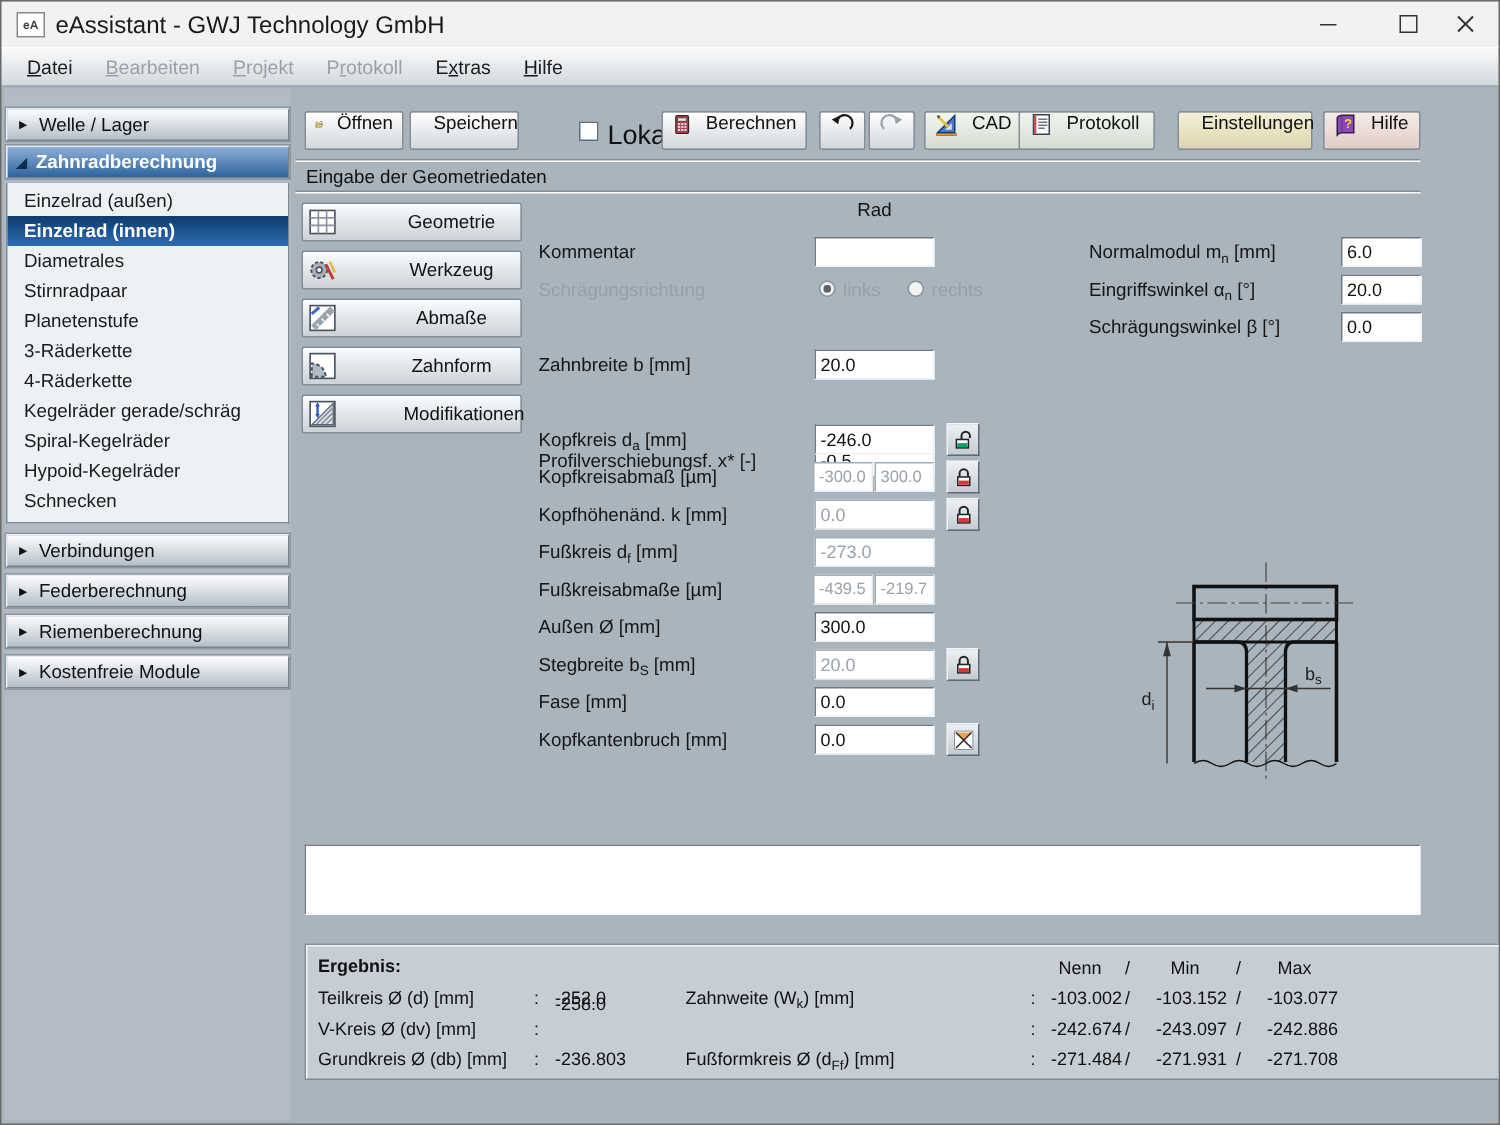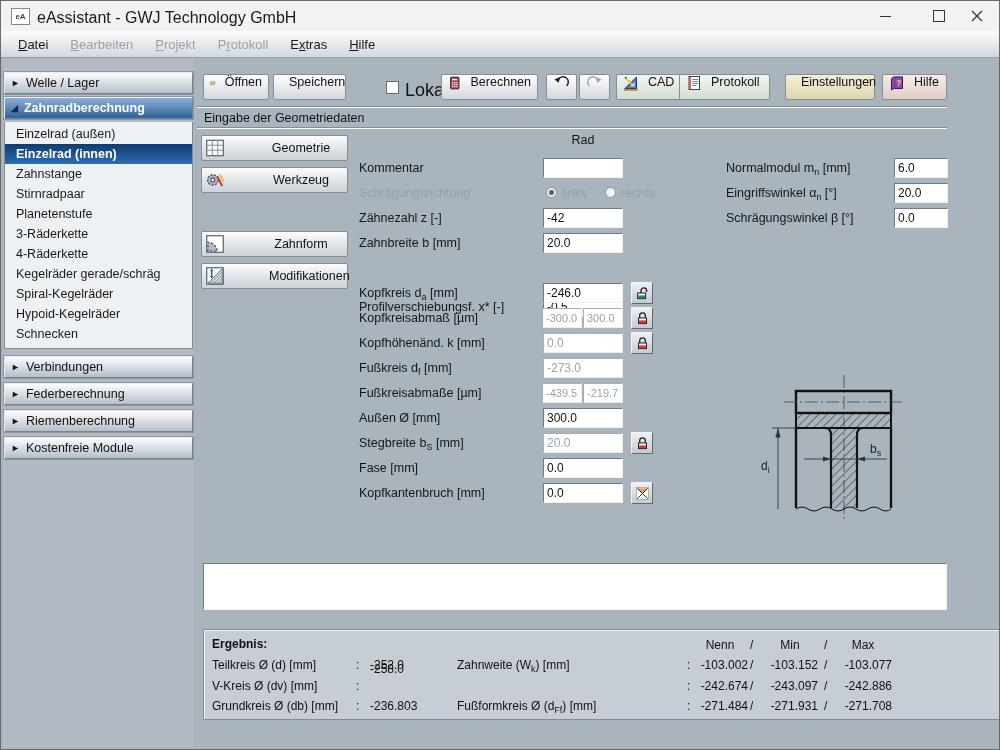--- a/index.html
+++ b/index.html
@@ -113,21 +113,21 @@
         <span class="tri">►</span>
         <span>Welle / Lager</span>
       </div>
     <div class="sbheader blue">
         <span class="tri">◢</span>
         <span>Zahnradberechnung</span>
       </div>
     <div class="sbgroup">
       <div class="sbitem">Einzelrad (außen)</div>
       <div class="sbitem selected">Einzelrad (innen)</div>
-      <div class="sbitem">Zahnstange</div>
+      <div class="sbitem">Diametrales</div>
       <div class="sbitem">Stirnradpaar</div>
       <div class="sbitem">Planetenstufe</div>
       <div class="sbitem">3-Räderkette</div>
       <div class="sbitem">4-Räderkette</div>
       <div class="sbitem">Kegelräder gerade/schräg</div>
       <div class="sbitem">Spiral-Kegelräder</div>
       <div class="sbitem">Hypoid-Kegelräder</div>
       <div class="sbitem">Schnecken</div>
     </div>
     <div class="sbheader gap">
@@ -255,20 +255,31 @@
   </div>
   <div class="navbtn" style="top:166px;">
     <svg class="nicon" viewBox="0 0 20 20">
         <circle cx="8" cy="10" r="4.8" fill="#a8b0ba" stroke="#4a5460" stroke-width="1.2" stroke-dasharray="2,1.3"></circle>
         <circle cx="8" cy="10" r="1.7" fill="#fff" stroke="#4a5460"></circle>
         <line x1="12" y1="6.5" x2="16.5" y2="15.5" stroke="#c23a3a" stroke-width="1.8"></line>
         <line x1="14.5" y1="5" x2="17.5" y2="11.5" stroke="#e0b83a" stroke-width="1.6"></line>
       </svg>
     <span class="nlabel">Werkzeug</span>
   </div>
+  <div class="navbtn" style="top:198px;">
+    <svg class="nicon" viewBox="0 0 20 20">
+        <rect x="2.5" y="2.5" width="15" height="15" fill="#fff" stroke="#4a5460"></rect>
+        <line x1="4.5" y1="16" x2="16" y2="4.5" stroke="#9aa4ae" stroke-width="4"></line>
+        <line x1="6.5" y1="13.5" x2="8" y2="15" stroke="#fff" stroke-width="0.9"></line>
+        <line x1="9.5" y1="10.5" x2="11" y2="12" stroke="#fff" stroke-width="0.9"></line>
+        <line x1="12.5" y1="7.5" x2="14" y2="9" stroke="#fff" stroke-width="0.9"></line>
+        <line x1="3.5" y1="7.5" x2="8" y2="3.5" stroke="#3a66cc" stroke-width="1.8"></line>
+      </svg>
+    <span class="nlabel">Abmaße</span>
+  </div>
   <div class="navbtn" style="top:230px;">
     <svg class="nicon" viewBox="0 0 20 20">
         <rect x="2.5" y="2.5" width="15" height="15" fill="#fff" stroke="#4a5460"></rect>
         <path d="M3.5,16.5 V8.5 a8.5,8.5 0 0 1 8.5,8 Z" fill="#b2bac4" stroke="#4a5460" stroke-width="1.2" stroke-dasharray="2.2,1.4"></path>
       </svg>
     <span class="nlabel">Zahnform</span>
   </div>
   <div class="navbtn" style="top:262px;">
     <svg class="nicon" viewBox="0 0 20 20">
         <rect x="2.5" y="2.5" width="15" height="15" fill="#fff" stroke="#4a5460"></rect>
@@ -293,24 +304,20 @@
   <div class="frow" style="top:182px;">
     <span class="flabel disabled">Schrägungsrichtung</span>
     <span class="radio" style="left:187px;">
         <span class="dot"></span>
       </span>
     <span class="rlabel" style="left:203px;">links</span>
     <span class="radio" style="left:246px;"></span>
     <span class="rlabel" style="left:262px;">rechts</span>
   </div>
 
-  <div class="frow" style="top:207px;">
-    <span class="flabel">Zähnezahl z [-]</span>
-    <input class="finput" value="-42" style="">
-  </div>
 
   <div class="frow" style="top:232px;">
     <span class="flabel">Zahnbreite b [mm]</span>
     <input class="finput" value="20.0" style="">
   </div>
 
   <div class="frow" style="top:257px;margin-top:39px;">
     <span class="flabel">Profilverschiebungsf. x* [-]</span>
     <input class="finput" value="-0.5" style="">
   </div>

